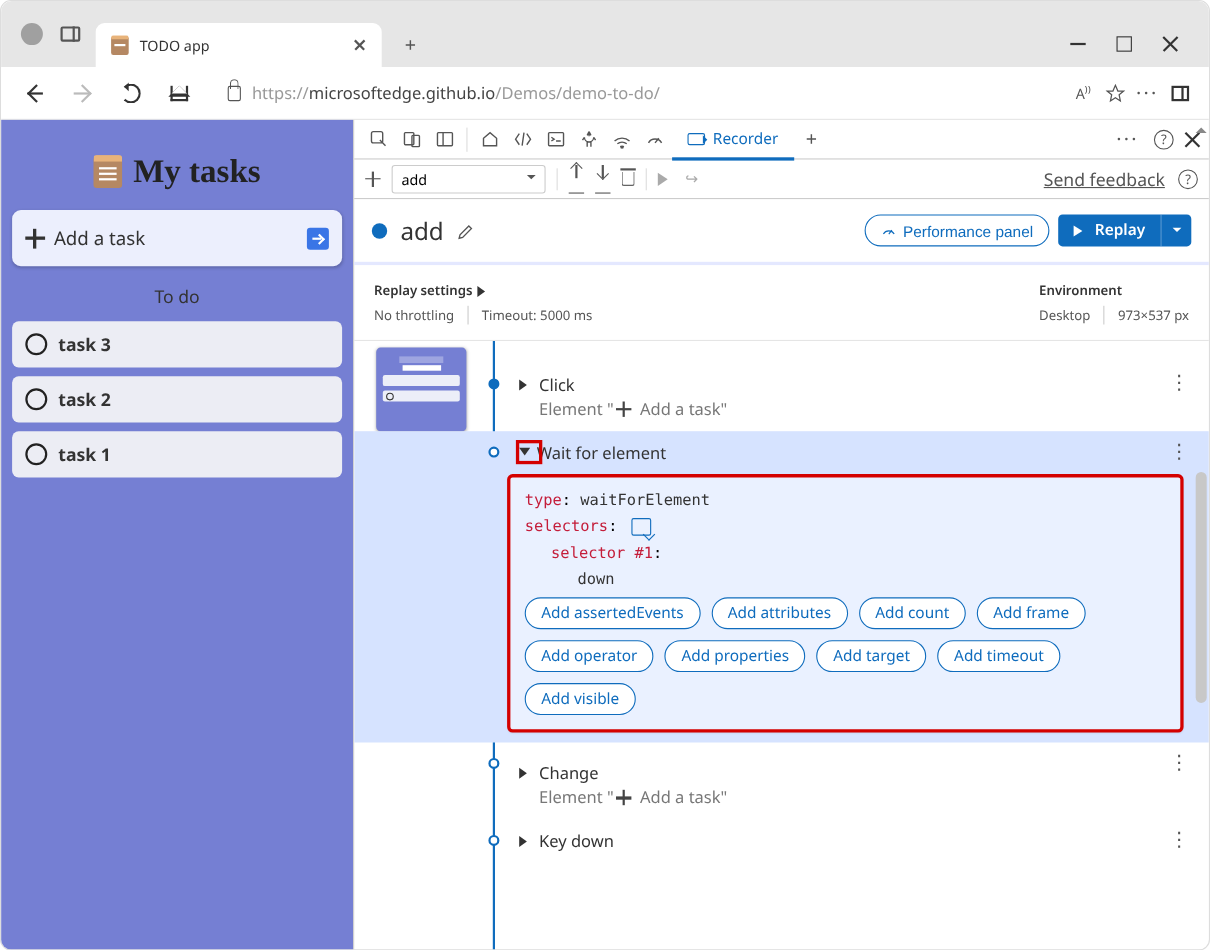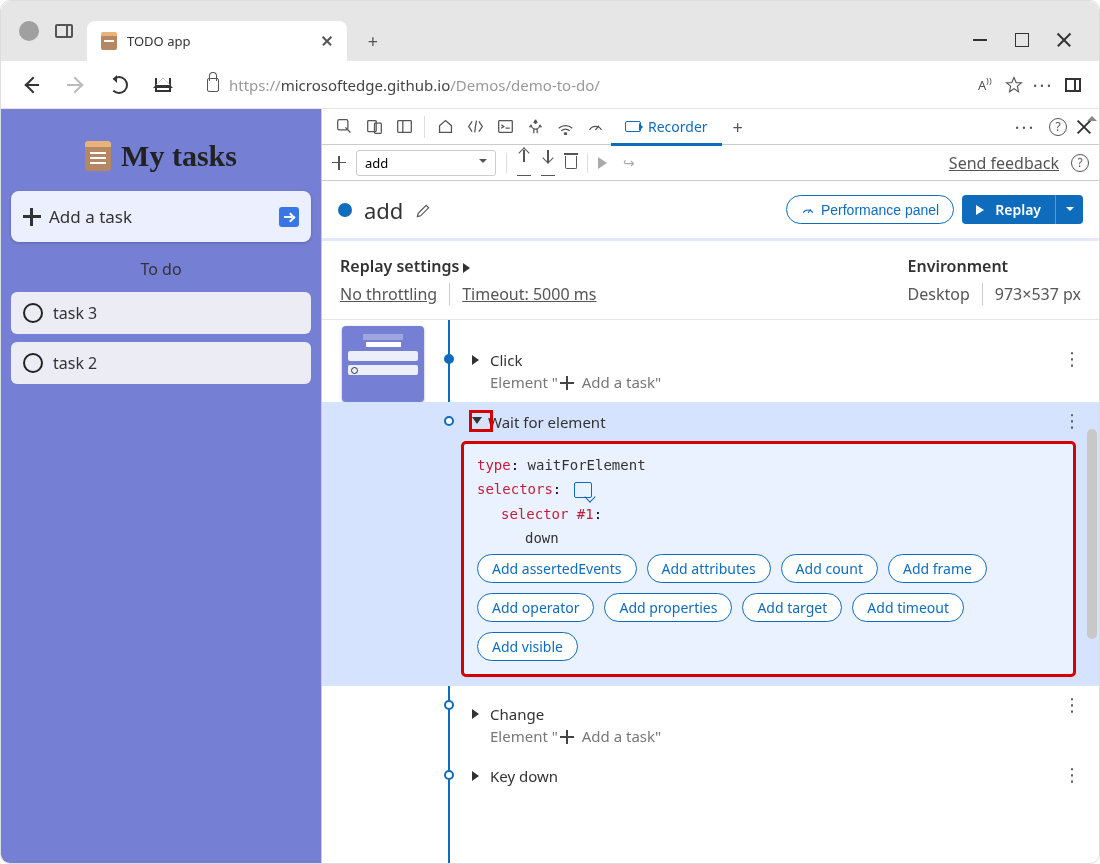--- a/index.html
+++ b/index.html
@@ -62,21 +62,21 @@
   .todo-title h1{font-size:30px;font-weight:700;color:#222;}
   .add-task{background:#eceffd;border-radius:8px;padding:14px 12px;display:flex;align-items:center;gap:8px;box-shadow:0 1px 3px rgba(0,0,0,.2);}
   .plus-dark{width:18px;height:18px;position:relative;}
   .plus-dark::before,.plus-dark::after{content:"";position:absolute;background:#333;}
   .plus-dark::before{width:18px;height:3px;top:7px;} .plus-dark::after{width:3px;height:18px;left:7px;}
   .add-task span{font-size:17px;color:#333;}
   .add-task .go{margin-left:auto;width:20px;height:20px;background:#3a75e6;border-radius:3px;position:relative;}
   .add-task .go::before{content:"";position:absolute;width:8px;height:2px;background:#fff;top:9px;left:5px;}
   .add-task .go::after{content:"";position:absolute;width:5px;height:5px;border-top:2px solid #fff;border-right:2px solid #fff;transform:rotate(45deg);top:7px;left:8px;}
   .section-label{text-align:center;font-size:16px;color:#333;padding:8px 0 4px;}
-  .task-item{background:#ecedf4;border-radius:6px;padding:10px 12px;display:flex;align-items:center;gap:10px;}
+  .task-item{background:#ecedf4;border-radius:6px;padding:10px 12px;display:flex;align-items:center;gap:10px;font-weight:bold;}
   .task-item .chk{width:20px;height:20px;border:2.5px solid #222;border-radius:50%;}
   .task-item span{font-size:16px;color:#333;}
 
   
   .devtools{flex:1;display:flex;flex-direction:column;border-left:1px solid #ccc;position:relative;}
   .dt-tabs{height:36px;border-bottom:1px solid #ccc;display:flex;align-items:center;padding:0 8px;gap:2px;}
   .dt-tabs .sp{width:1px;height:22px;background:#ddd;margin:0 4px;}
   .dt-tb{width:28px;height:28px;display:flex;align-items:center;justify-content:center;border-radius:3px;color:#555;}
   .dt-tb svg{width:17px;height:17px;stroke:#555;fill:none;stroke-width:1.5;}
   .rec-tab{display:flex;align-items:center;gap:7px;padding:0 14px;height:36px;border-bottom:3px solid #0f6cbd;color:#0f6cbd;font-size:14px;margin-top:3px;}
@@ -116,24 +116,24 @@
   .rec-header .edit svg{width:16px;height:16px;stroke:#555;fill:none;stroke-width:1.5;}
   .rec-header-right{margin-left:auto;display:flex;gap:8px;}
   .perf-btn{border:1.5px solid #0f6cbd;color:#0f6cbd;border-radius:16px;padding:5px 14px;font-size:14px;display:flex;align-items:center;gap:6px;background:#fff;}
   .perf-btn .g{width:14px;height:14px;}
   .replay-btn{background:#0f6cbd;color:#fff;border-radius:4px;display:flex;align-items:center;overflow:hidden;}
   .replay-btn .main{padding:5px 14px;display:flex;align-items:center;gap:6px;font-size:14px;font-weight:600;}
   .replay-btn .main .tri{width:0;height:0;border:5px solid transparent;border-left:8px solid #fff;}
   .replay-btn .dd{width:28px;height:100%;border-left:1px solid rgba(255,255,255,.3);display:flex;align-items:center;justify-content:center;}
   .replay-btn .dd::before{content:"";width:0;height:0;border:4px solid transparent;border-top-color:#fff;margin-top:3px;}
 
-  .rec-settings{display:flex;padding:14px 18px;border-bottom:1px solid #e5e5e5;font-size:16px;}
+  .rec-settings{display:flex;padding:14px 18px;border-bottom:1px solid #e5e5e5;font-size:12px;}
   .rs-left b{font-weight:600;color:#333;}
   .rs-left .caret{display:inline-block;width:0;height:0;border:5px solid transparent;border-left:7px solid #333;margin-left:4px;vertical-align:middle;}
-  .rs-left .sub{color:#555;margin-top:6px;display:flex;gap:12px;text-decoration:underline;}
+  .rs-left .sub{color:#555;margin-top:6px;display:flex;gap:12px;}
   .rs-left .sub span{padding-right:12px;}
   .rs-left .sub span:first-child{border-right:1px solid #ccc;}
   .rs-right{margin-left:auto;text-align:left;}
   .rs-right b{font-weight:600;color:#333;}
   .rs-right .sub{color:#555;margin-top:6px;display:flex;gap:12px;}
   .rs-right .sub span:first-child{border-right:1px solid #ccc;padding-right:12px;}
 
   .rec-body{flex:1;overflow:auto;position:relative;}
   .timeline{position:absolute;left:126px;top:0;bottom:0;width:2px;background:#0f6cbd;}
   .thumb{position:absolute;top:6px;left:20px;width:82px;height:76px;background:#757fd3;border-radius:4px;padding:6px;box-shadow:0 1px 3px rgba(0,0,0,.3);}
@@ -247,20 +247,24 @@
     </div>
     <div class="section-label">To do</div>
     <div class="task-item">
       <div class="chk"></div>
       <span>task 3</span>
     </div>
     <div class="task-item">
       <div class="chk"></div>
       <span>task 2</span>
     </div>
+    <div class="task-item">
+      <div class="chk"></div>
+      <span>task 1</span>
+    </div>
   </div>
 
   <div class="devtools">
 
     <div class="dt-tabs">
       <div class="dt-tb">
           <svg viewBox="0 0 20 20">
             <rect x="2" y="2" width="12" height="12" rx="2"></rect>
             <path d="M11 11l6 6"></path>
           </svg>

